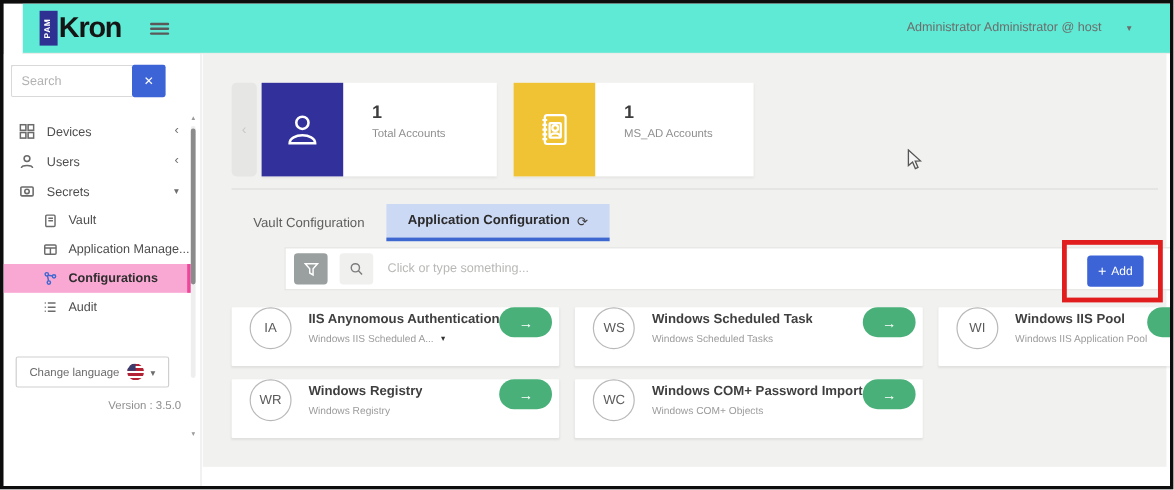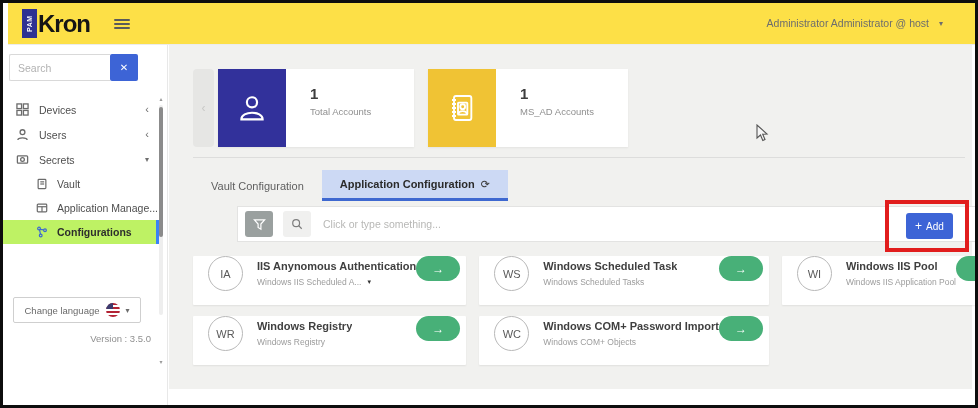--- a/index.html
+++ b/index.html
@@ -1,42 +1,42 @@
 <!DOCTYPE html>
 <html><head>
 <meta charset="utf-8">
 <style>
   * { margin:0; padding:0; box-sizing:border-box; }
   html,body { width:978px; height:408px; }
   body { font-family:"Liberation Sans","DejaVu Sans",sans-serif; background:#fff; position:relative; }
   .frame { position:absolute; inset:0; border:3px solid #0d0d0d; background:#fff; overflow:hidden; }
 
   
-  .header { position:absolute; left:5px; top:0; right:0; height:42px; background:#fde047; border-bottom:1px solid #ececec; z-index:5; }
+  .header { position:absolute; left:16px; top:0; right:0; height:42px; background:#5eead4; border-bottom:1px solid #ececec; z-index:5; }
   .logo { position:absolute; left:14px; top:6px; display:flex; align-items:center; }
   .logo-badge { width:15px; height:29px; background:#2e3192; color:#fff; font-size:7px; font-weight:bold; display:flex; align-items:center; justify-content:center; writing-mode:vertical-rl; transform:rotate(180deg); letter-spacing:.5px; }
   .logo-text { font-size:24px; font-weight:800; color:#151515; letter-spacing:-1px; margin-left:1px; }
   .hamburger { position:absolute; left:106px; top:14px; width:16px; cursor:pointer; }
   .hamburger span { display:block; height:2px; background:#5a5a5a; margin:2px 0; border-radius:1px; }
-  .user-menu { position:absolute; right:32px; top:14px; font-size:10.5px; color:#6d6d6d; display:flex; align-items:center; gap:10px; cursor:pointer; }
+  .user-menu { position:absolute; right:32px; top:14px; font-size:10.5px; color:#6d6d6d; display:flex; align-items:center; gap:21px; cursor:pointer; }
   .caret { font-size:8px; color:#6d6d6d; }
 
   
   .sidebar { position:absolute; left:0; top:42px; bottom:0; width:165px; background:#fff; border-right:1px solid #e8e8e8; z-index:4; }
   .side-search { position:absolute; left:6px; top:9px; display:flex; }
   .side-search input { width:101px; height:27px; border:1px solid #d9d9d9; border-right:none; font-size:10.5px; color:#555; padding:0 8px; outline:none; border-radius:2px 0 0 2px; }
   .side-search input::placeholder { color:#b2b2b2; }
   .side-search .clear-btn { width:28px; height:27px; background:#3d64d6; color:#fff; border:none; font-size:10px; border-radius:2px; cursor:pointer; }
   .menu { position:absolute; left:0; top:52px; width:156px; }
   .menu-item { height:25px; display:flex; align-items:center; padding:0 10px 0 12px; font-size:10.5px; color:#4e4e4e; cursor:pointer; position:relative; }
   .menu-item .mi-icon { width:14px; height:14px; margin-right:10px; flex:0 0 auto; display:flex; align-items:center; justify-content:center; }
   .menu-item .expander { margin-left:auto; color:#6f6f6f; font-size:11px; line-height:1; }
   .submenu-item { height:24px; display:flex; align-items:center; padding-left:32px; font-size:10.5px; color:#4e4e4e; cursor:pointer; }
   .submenu-item .mi-icon { width:13px; height:13px; margin-right:9px; display:flex; align-items:center; justify-content:center; }
-  .submenu-item.active { background:#bef264; border-right:3px solid #3b82f6; color:#2d2d2d; font-weight:600; }
+  .submenu-item.active { background:#f9a8d4; border-right:3px solid #ec4899; color:#2d2d2d; font-weight:600; }
   svg.ic { stroke:#6b6b6b; fill:none; stroke-width:1.4; }
   .submenu-item.active svg.ic { stroke:#3e68d0; }
   .side-scroll { position:absolute; right:2px; top:50px; width:8px; height:270px; }
   .side-scroll .arr { position:absolute; left:0; width:8px; font-size:6px; color:#9a9a9a; text-align:center; }
   .side-scroll .track { position:absolute; left:2px; top:10px; bottom:50px; width:4px; background:#eee; border-radius:2px; }
   .side-scroll .thumb { position:absolute; left:2px; top:12px; width:4px; height:130px; background:#8b8b8b; border-radius:2px; }
   .lang-btn { position:absolute; left:10px; top:252px; width:128px; height:26px; border:1px solid #cfcfcf; background:#fff; border-radius:2px; display:flex; align-items:center; justify-content:center; gap:6px; font-size:9.5px; color:#6a6a6a; cursor:pointer; }
   .flag { width:14px; height:14px; border-radius:50%; position:relative; overflow:hidden; background:repeating-linear-gradient(180deg,#b22234 0 2px,#fff 2px 4px); flex:0 0 auto; }
   .flag i { position:absolute; left:0; top:0; width:7px; height:6px; background:#3c3b6e; }
   .version { position:absolute; left:0; top:288px; width:148px; text-align:right; font-size:9.5px; color:#8f8f8f; }
@@ -161,20 +161,33 @@
         <span class="mi-icon">
           <svg class="ic" width="12" height="12" viewBox="0 0 14 14">
               <circle cx="3.5" cy="3" r="1.6"></circle>
               <circle cx="10.5" cy="5" r="1.6"></circle>
               <circle cx="5.5" cy="11" r="1.6"></circle>
               <line x1="4.8" y1="4" x2="9.2" y2="4.6"></line>
               <line x1="4.2" y1="4.5" x2="5.2" y2="9.5"></line>
             </svg>
         </span>
         <span>Configurations</span>
+      </div>
+      <div class="submenu-item">
+        <span class="mi-icon">
+          <svg class="ic" width="12" height="12" viewBox="0 0 14 14">
+              <line x1="4.5" y1="3" x2="12" y2="3"></line>
+              <line x1="4.5" y1="7" x2="12" y2="7"></line>
+              <line x1="4.5" y1="11" x2="12" y2="11"></line>
+              <line x1="1.5" y1="3" x2="2.5" y2="3"></line>
+              <line x1="1.5" y1="7" x2="2.5" y2="7"></line>
+              <line x1="1.5" y1="11" x2="2.5" y2="11"></line>
+            </svg>
+        </span>
+        <span>Audit</span>
       </div>
     </div>
 
     <div class="side-scroll">
       <span class="arr" style="top:0">▴</span>
       <span class="track"></span>
       <span class="thumb"></span>
       <span class="arr" style="bottom:0">▾</span>
     </div>
 

